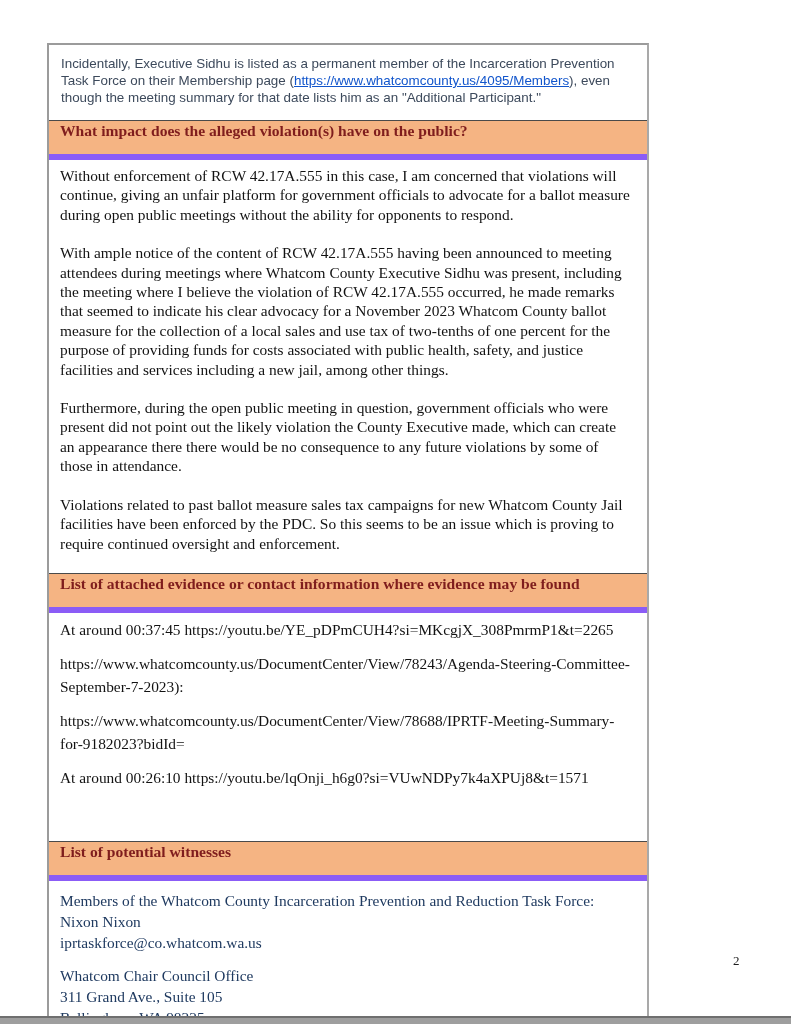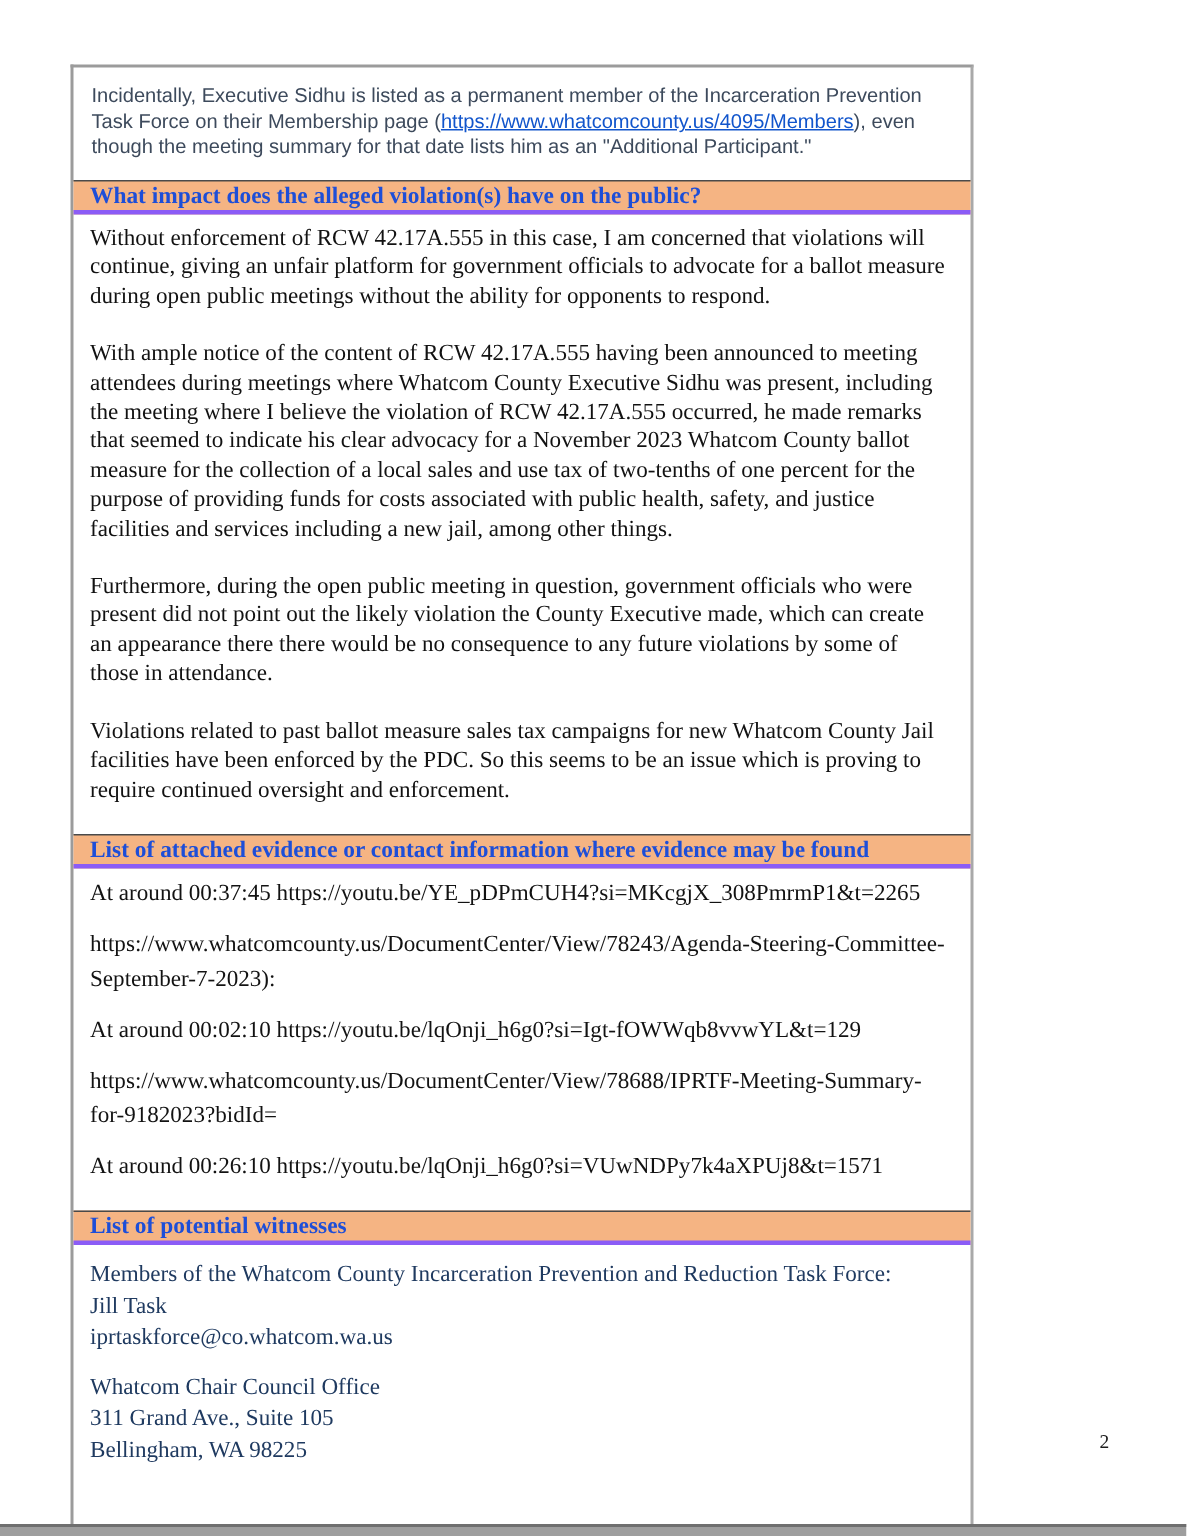--- a/index.html
+++ b/index.html
@@ -29,27 +29,27 @@
     color: #3d4a5c;
   }
   .row-intro a {
     color: #1155cc;
     text-decoration: underline;
     cursor: pointer;
   }
   .section-header {
     background: #f5b483;
     border-top: 1px solid #4a4a4a;
-    border-bottom: 3px solid #8b5cf6;
-    padding: 1px 16px 0 11px;
+    border-bottom: 6px solid #8b5cf6;
+    padding: 1px 16px 14px 11px;
     font-family: "Liberation Serif", serif;
     font-weight: bold;
     font-size: 15.6px;
     line-height: 18px;
-    color: #1d4ed8;
+    color: #7f1d1d;
   }
   .row-body {
     min-height: 323px;
     padding: 6px 16px 8px 11px;
     font-size: 15.4px;
     line-height: 19.4px;
     color: #121212;
   }
   .row-body p { margin-bottom: 19px; }
   .row-body p:last-child { margin-bottom: 12px; }
@@ -107,31 +107,30 @@
     <p>With ample notice of the content of RCW 42.17A.555  having been announced to meeting attendees during meetings where Whatcom County Executive Sidhu was present, including the meeting where I believe the violation of RCW 42.17A.555 occurred,  he made remarks that seemed to indicate his clear advocacy for a November 2023 Whatcom County ballot measure for the collection of a local sales and use tax of two-tenths of one percent for the purpose of providing funds for costs associated with public health, safety, and justice facilities and services including a new jail, among other things.</p>
     <p>Furthermore,  during the open public meeting in question, government officials who were present did not point out the likely violation the County Executive made, which can create an appearance there there would be no consequence to any future violations by some of those in attendance.</p>
     <p>Violations related to past ballot measure sales tax campaigns for new Whatcom County Jail facilities have been enforced by the PDC. So this seems to be an issue which is proving to require continued oversight and enforcement.</p>
   </div>
 
   <div class="section-header">List of attached evidence or contact information where evidence may be found</div>
 
   <div class="row-evidence">
     <p>At around 00:37:45  https://youtu.be/YE_pDPmCUH4?si=MKcgjX_308PmrmP1&amp;t=2265</p>
     <p>https://www.whatcomcounty.us/DocumentCenter/View/78243/Agenda-Steering-Committee-September-7-2023):</p>
-    <p>At around 00:02:10 https://youtu.be/lqOnji_h6g0?si=Igt-fOWWqb8vvwYL&amp;t=129</p>
     <p>https://www.whatcomcounty.us/DocumentCenter/View/78688/IPRTF-Meeting-Summary-for-9182023?bidId=</p>
     <p>At around 00:26:10 https://youtu.be/lqOnji_h6g0?si=VUwNDPy7k4aXPUj8&amp;t=1571</p>
   </div>
 
   <div class="section-header">List of potential witnesses</div>
 
   <div class="row-witness">
     <div class="witness-block-1">
       <div>Members of the Whatcom County Incarceration Prevention and Reduction Task Force:</div>
-      <div>Jill Task</div>
+      <div>Nixon Nixon</div>
       <div>iprtaskforce@co.whatcom.wa.us</div>
     </div>
     <div class="witness-block-2">
       <div>Whatcom Chair Council Office</div>
       <div>311 Grand Ave., Suite 105</div>
       <div>Bellingham, WA 98225</div>
     </div>
     <div class="witness-block-3">
       <div>IPRTF member and Whatcom County Council Chair Barry Buchanan:</div>
     </div>

